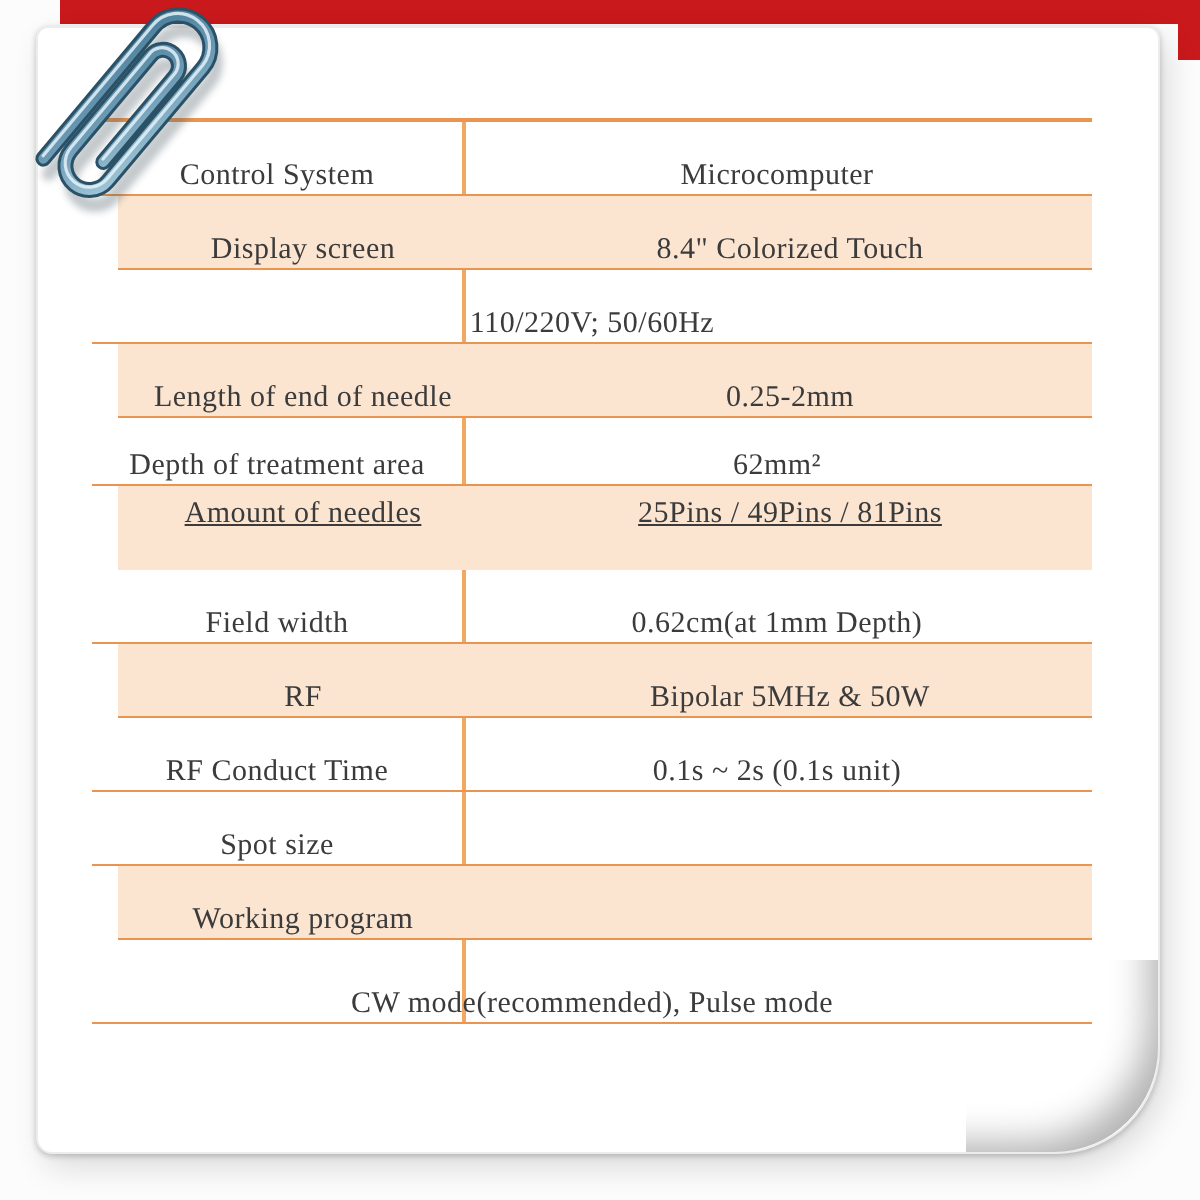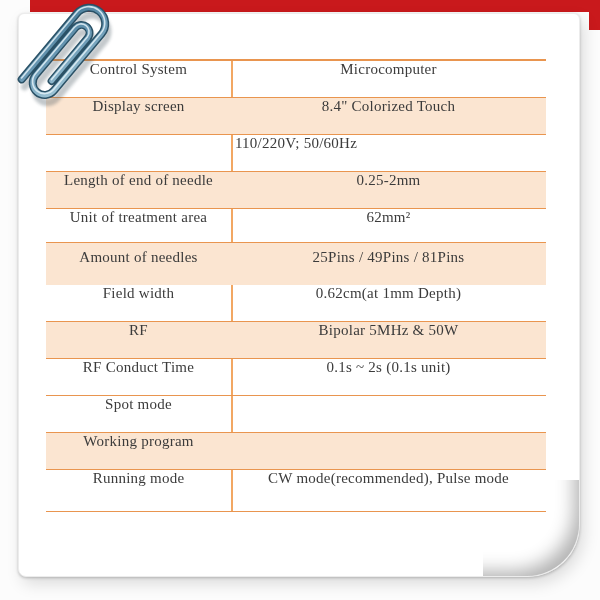--- a/index.html
+++ b/index.html
@@ -30,28 +30,28 @@
   }
   .spec-table{
     position:absolute;left:27px;top:45px;width:500px;
     border-top:2px solid var(--grid,#e9954f);
   }
   .col-divider{
     position:absolute;left:185px;top:0;bottom:0;width:2px;
     background:var(--divider,#f2a763);
   }
   .row{
-    display:flex;align-items:flex-start;height:36px;
+    display:flex;align-items:flex-end;height:36px;
     border-bottom:1.5px solid var(--grid,#e9954f);
     position:relative;
   }
-  .row.shaded{background:var(--shade,#fbe5d1);}
+  .row.shaded{background:var(--shade,#fbe5d1);margin-left:13px;}
   .row:nth-child(6){height:33px;}
   .row:nth-child(7){height:42px;align-items:flex-start;border-bottom:none;}
-  .row:nth-child(7) .cell{padding-top:6px;}
+  .row:nth-child(7) .cell{padding-top:6px;text-decoration:underline;}
   .row:nth-child(13){height:41px;}
   .cell{
     text-align:center;
     font-size:15px;color:var(--text,#3b3b3b);
     letter-spacing:.25px;
   }
   .cell-label{width:185px;}
   .cell-value{flex:1;}
   .paperclip{
     position:absolute;left:0;top:-6px;width:160px;height:150px;
@@ -81,21 +81,21 @@
   <div class="row">
     <div class="cell cell-value">110/220V; 50/60Hz</div>
   </div>
 
   <div class="row shaded">
     <div class="cell cell-label">Length of end of needle</div>
     <div class="cell cell-value">0.25-2mm</div>
   </div>
 
   <div class="row">
-    <div class="cell cell-label">Unit of treatment area</div>
+    <div class="cell cell-label">Depth of treatment area</div>
     <div class="cell cell-value">62mm²</div>
   </div>
 
   <div class="row shaded">
     <div class="cell cell-label">Amount of needles</div>
     <div class="cell cell-value">25Pins / 49Pins / 81Pins</div>
   </div>
 
   <div class="row">
     <div class="cell cell-label">Field width</div>
@@ -107,29 +107,28 @@
     <div class="cell cell-value">Bipolar 5MHz &amp; 50W</div>
   </div>
 
   <div class="row">
     <div class="cell cell-label">RF Conduct Time</div>
     <div class="cell cell-value">0.1s ~ 2s (0.1s unit)</div>
   </div>
 
 
   <div class="row">
-    <div class="cell cell-label">Spot mode</div>
+    <div class="cell cell-label">Spot size</div>
   </div>
 
   <div class="row shaded">
     <div class="cell cell-label">Working program</div>
   </div>
 
   <div class="row">
-    <div class="cell cell-label">Running mode</div>
     <div class="cell cell-value">CW mode(recommended), Pulse mode</div>
   </div>
 </div>
   <div class="curl"></div>
 </div>
 
 <svg class="paperclip" viewBox="0 0 160 150">
   <defs>
     <linearGradient id="pcg" x1="0" y1="0" x2="1" y2="1">
       <stop offset="0" stop-color="#4b7f9c"></stop>

